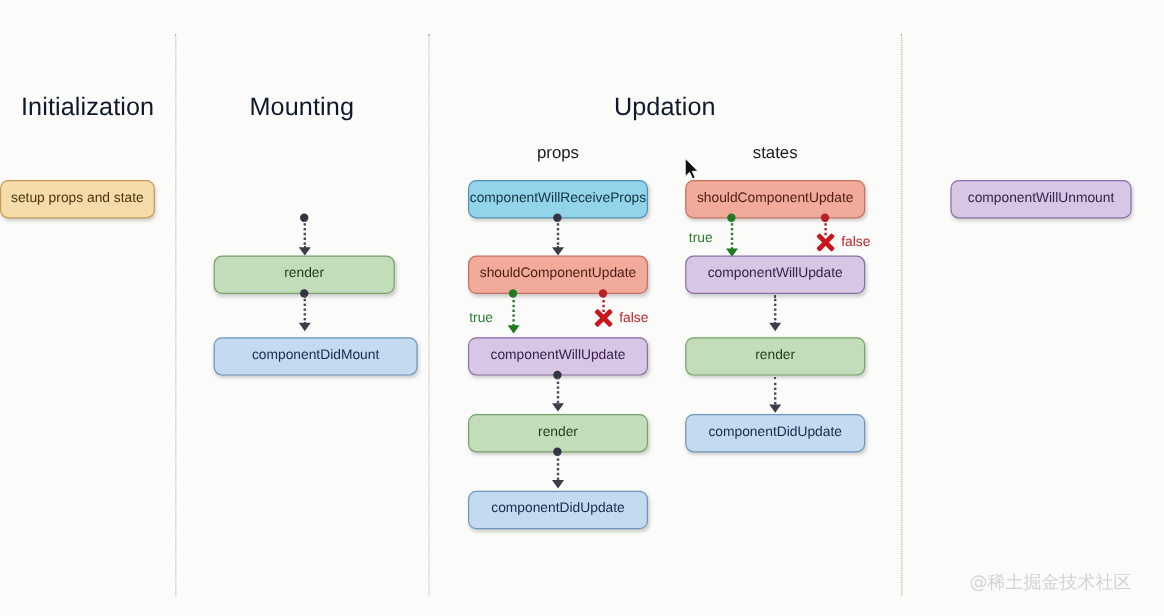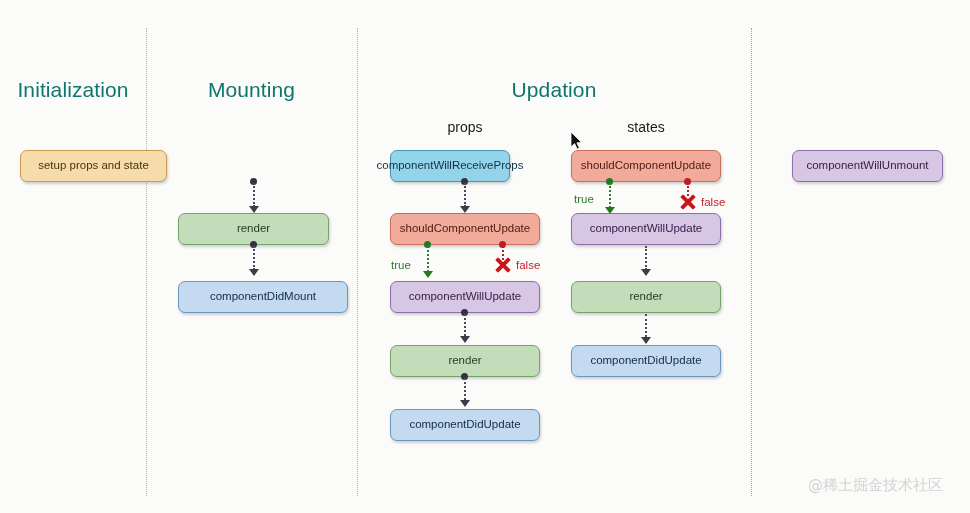--- a/index.html
+++ b/index.html
@@ -24,21 +24,21 @@
     height: 468px;
     border-left: 1px dotted #b9b9b2;
   }
   .divider.olive { border-left-color: #b0b062; }
 
   
   .section-title {
     position: absolute;
     font-size: 21px;
     font-weight: 400;
-    color: #0f766e;
+    color: #0f172a;
     text-align: center;
     white-space: nowrap;
     letter-spacing: 0.1px;
   }
   .sub-title {
     position: absolute;
     font-size: 14px;
     font-weight: 400;
     color: #1b1b1b;
     text-align: center;
@@ -146,40 +146,40 @@
 <body>
 
 <div id="canvas">
 
   <div class="divider" style="left:146px;"></div>
   <div class="divider" style="left:357px;"></div>
   <div class="divider olive" style="left:751px;"></div>
 
   <div class="section-title" style="left:0px; top:78px; width:146px;">Initialization</div>
 
-  <div class="node orange" style="left:20px; top:150px; width:147px;">setup props and state</div>
+  <div class="node orange" style="left:0; top:150px; width:129px;">setup props and state</div>
 
   <div class="section-title" style="left:146px; top:78px; width:211px;">Mounting</div>
 
   <div class="dot" style="left:250px; top:178px;"></div>
   <div class="conn" style="left:253px; top:183px; height:24px;"></div>
   <div class="arrow" style="left:249px; top:206px;"></div>
 
   <div class="node green" style="left:178px; top:213px; width:151px;">render</div>
   <div class="dot" style="left:250px; top:241px;"></div>
   <div class="conn" style="left:253px; top:246px; height:24px;"></div>
   <div class="arrow" style="left:249px; top:269px;"></div>
 
   <div class="node blue" style="left:178px; top:281px; width:170px;">componentDidMount</div>
 
   <div class="section-title" style="left:357px; top:78px; width:394px;">Updation</div>
 
   <div class="sub-title" style="left:390px; top:119px; width:150px;">props</div>
 
-  <div class="node cyan" style="left:390px; top:150px; width:120px;">componentWillReceiveProps</div>
+  <div class="node cyan" style="left:390px; top:150px; width:150px;">componentWillReceiveProps</div>
   <div class="dot" style="left:461px; top:178px;"></div>
   <div class="conn" style="left:464px; top:183px; height:24px;"></div>
   <div class="arrow" style="left:460px; top:206px;"></div>
 
   <div class="node salmon" style="left:390px; top:213px; width:150px;">shouldComponentUpdate</div>
 
   <div class="dot green" style="left:424px; top:241px;"></div>
   <div class="conn green-line" style="left:427px; top:246px; height:26px;"></div>
   <div class="arrow green" style="left:423px; top:271px;"></div>
   <div class="branch-label t" style="left:391px; top:259px;">true</div>

